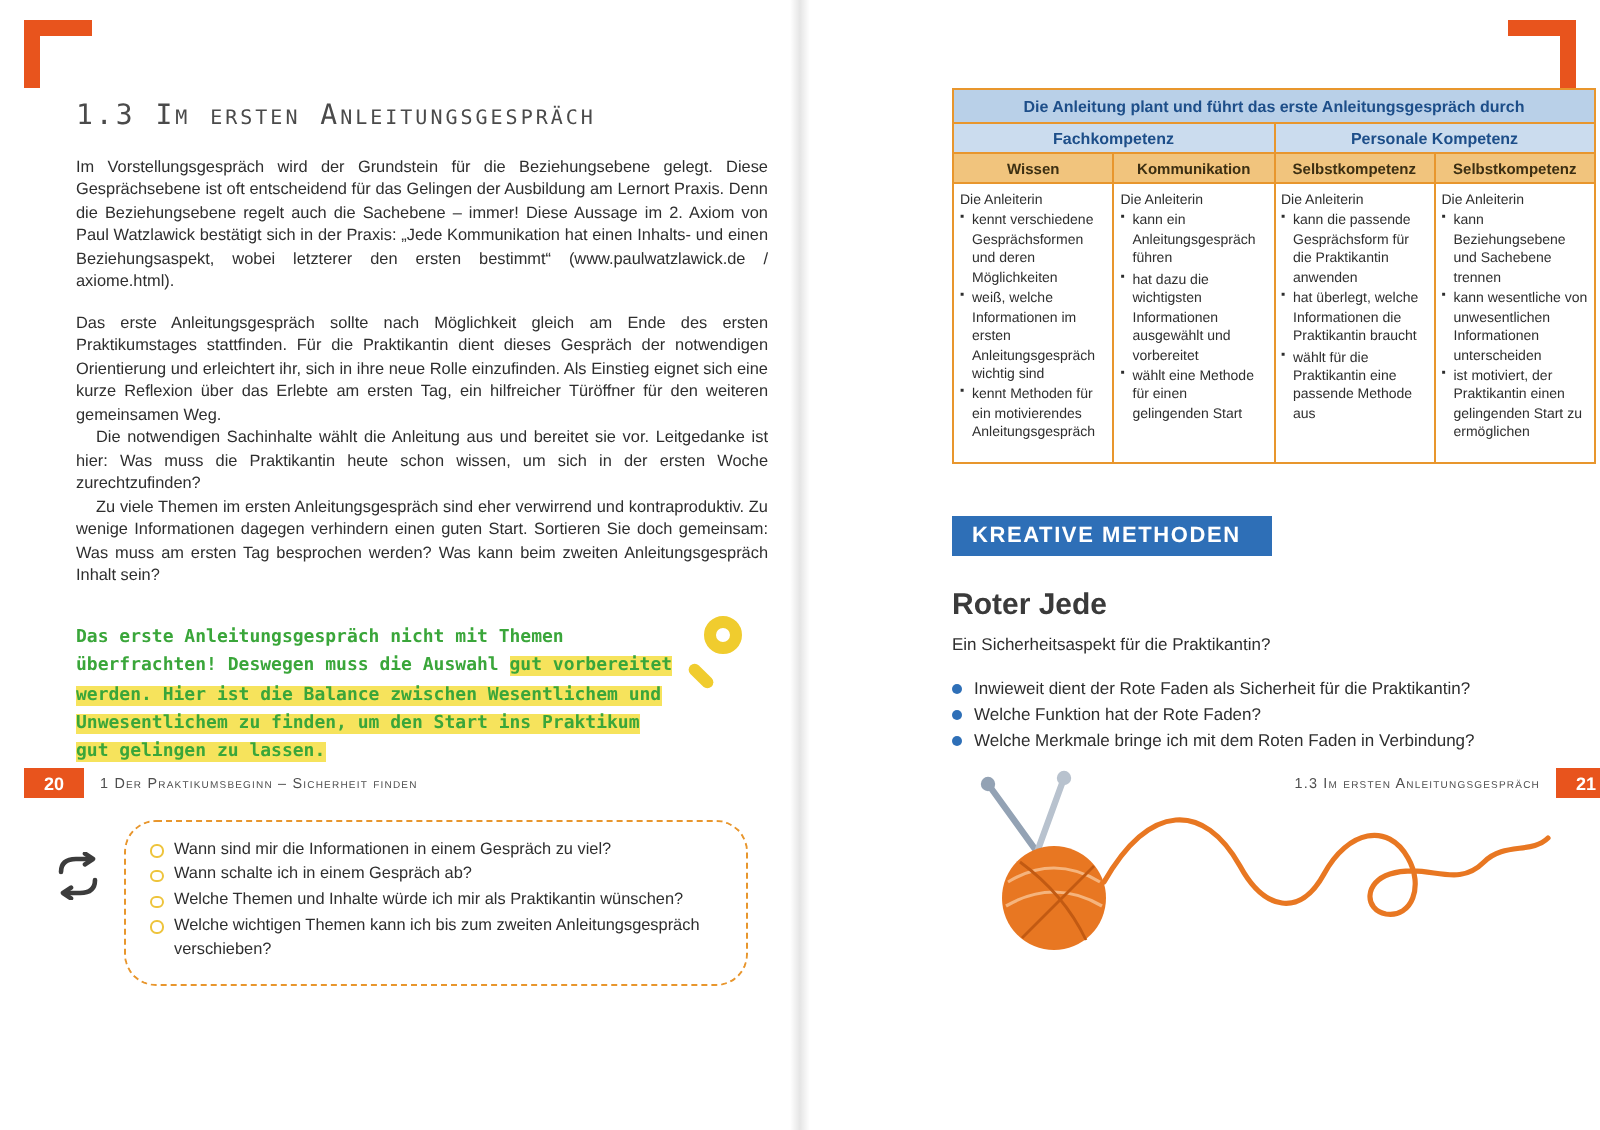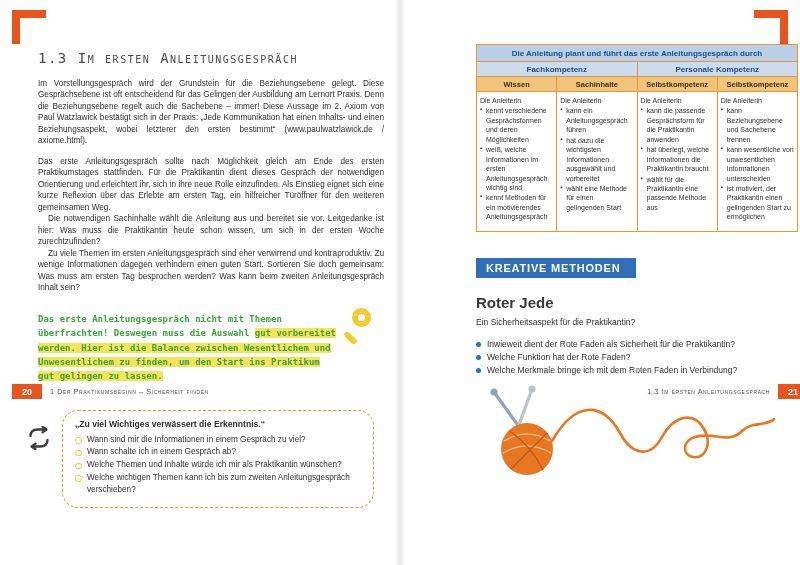--- a/index.html
+++ b/index.html
@@ -109,21 +109,20 @@
       </div>
 
       <div class="reflection">
         <svg class="recycle" width="26" height="24" viewBox="0 0 26 24">
           <path d="M4.5 10 C4.5 5 8 3.5 12 3.5 H19" fill="none" stroke="#3c3c3c" stroke-width="2.3" stroke-linecap="round"></path>
           <path d="M16.5 0.8 L20.5 3.5 L16.5 6.2" fill="none" stroke="#3c3c3c" stroke-width="2.3" stroke-linecap="round" stroke-linejoin="round"></path>
           <path d="M21.5 14 C21.5 19 18 20.5 14 20.5 H7" fill="none" stroke="#3c3c3c" stroke-width="2.3" stroke-linecap="round"></path>
           <path d="M9.5 17.8 L5.5 20.5 L9.5 23.2" fill="none" stroke="#3c3c3c" stroke-width="2.3" stroke-linecap="round" stroke-linejoin="round"></path>
         </svg>
         <div class="dashed-box">
-          <div class="dashed-title">„Zu viel Wichtiges verwässert die Erkenntnis.“</div>
           <ul class="q-list">
             <li>Wann sind mir die Informationen in einem Gespräch zu viel?</li>
             <li>Wann schalte ich in einem Gespräch ab?</li>
             <li>Welche Themen und Inhalte würde ich mir als Praktikantin wünschen?</li>
             <li>Welche wichtigen Themen kann ich bis zum zweiten Anleitungsgespräch verschieben?</li>
           </ul>
         </div>
       </div>
     </div>
 
@@ -140,21 +139,21 @@
         <tbody>
           <tr>
             <td colspan="4" class="t-title">Die Anleitung plant und führt das erste Anleitungsgespräch durch</td>
           </tr>
           <tr>
             <td colspan="2" class="t-group">Fachkompetenz</td>
             <td colspan="2" class="t-group">Personale Kompetenz</td>
           </tr>
           <tr>
             <td class="t-col">Wissen</td>
-            <td class="t-col">Sachinhalte</td>
+            <td class="t-col">Kommunikation</td>
             <td class="t-col">Selbstkompetenz</td>
             <td class="t-col">Selbstkompetenz</td>
           </tr>
           <tr>
             <td class="t-cell">
               <div class="cell-intro">Die Anleiterin</div>
               <ul class="cell-list">
                 <li>kennt verschiedene Gesprächsformen und deren Möglichkeiten</li>
                 <li>weiß, welche Informationen im ersten Anleitungsgespräch wichtig sind</li>
                 <li>kennt Methoden für ein motivierendes Anleitungsgespräch</li>

